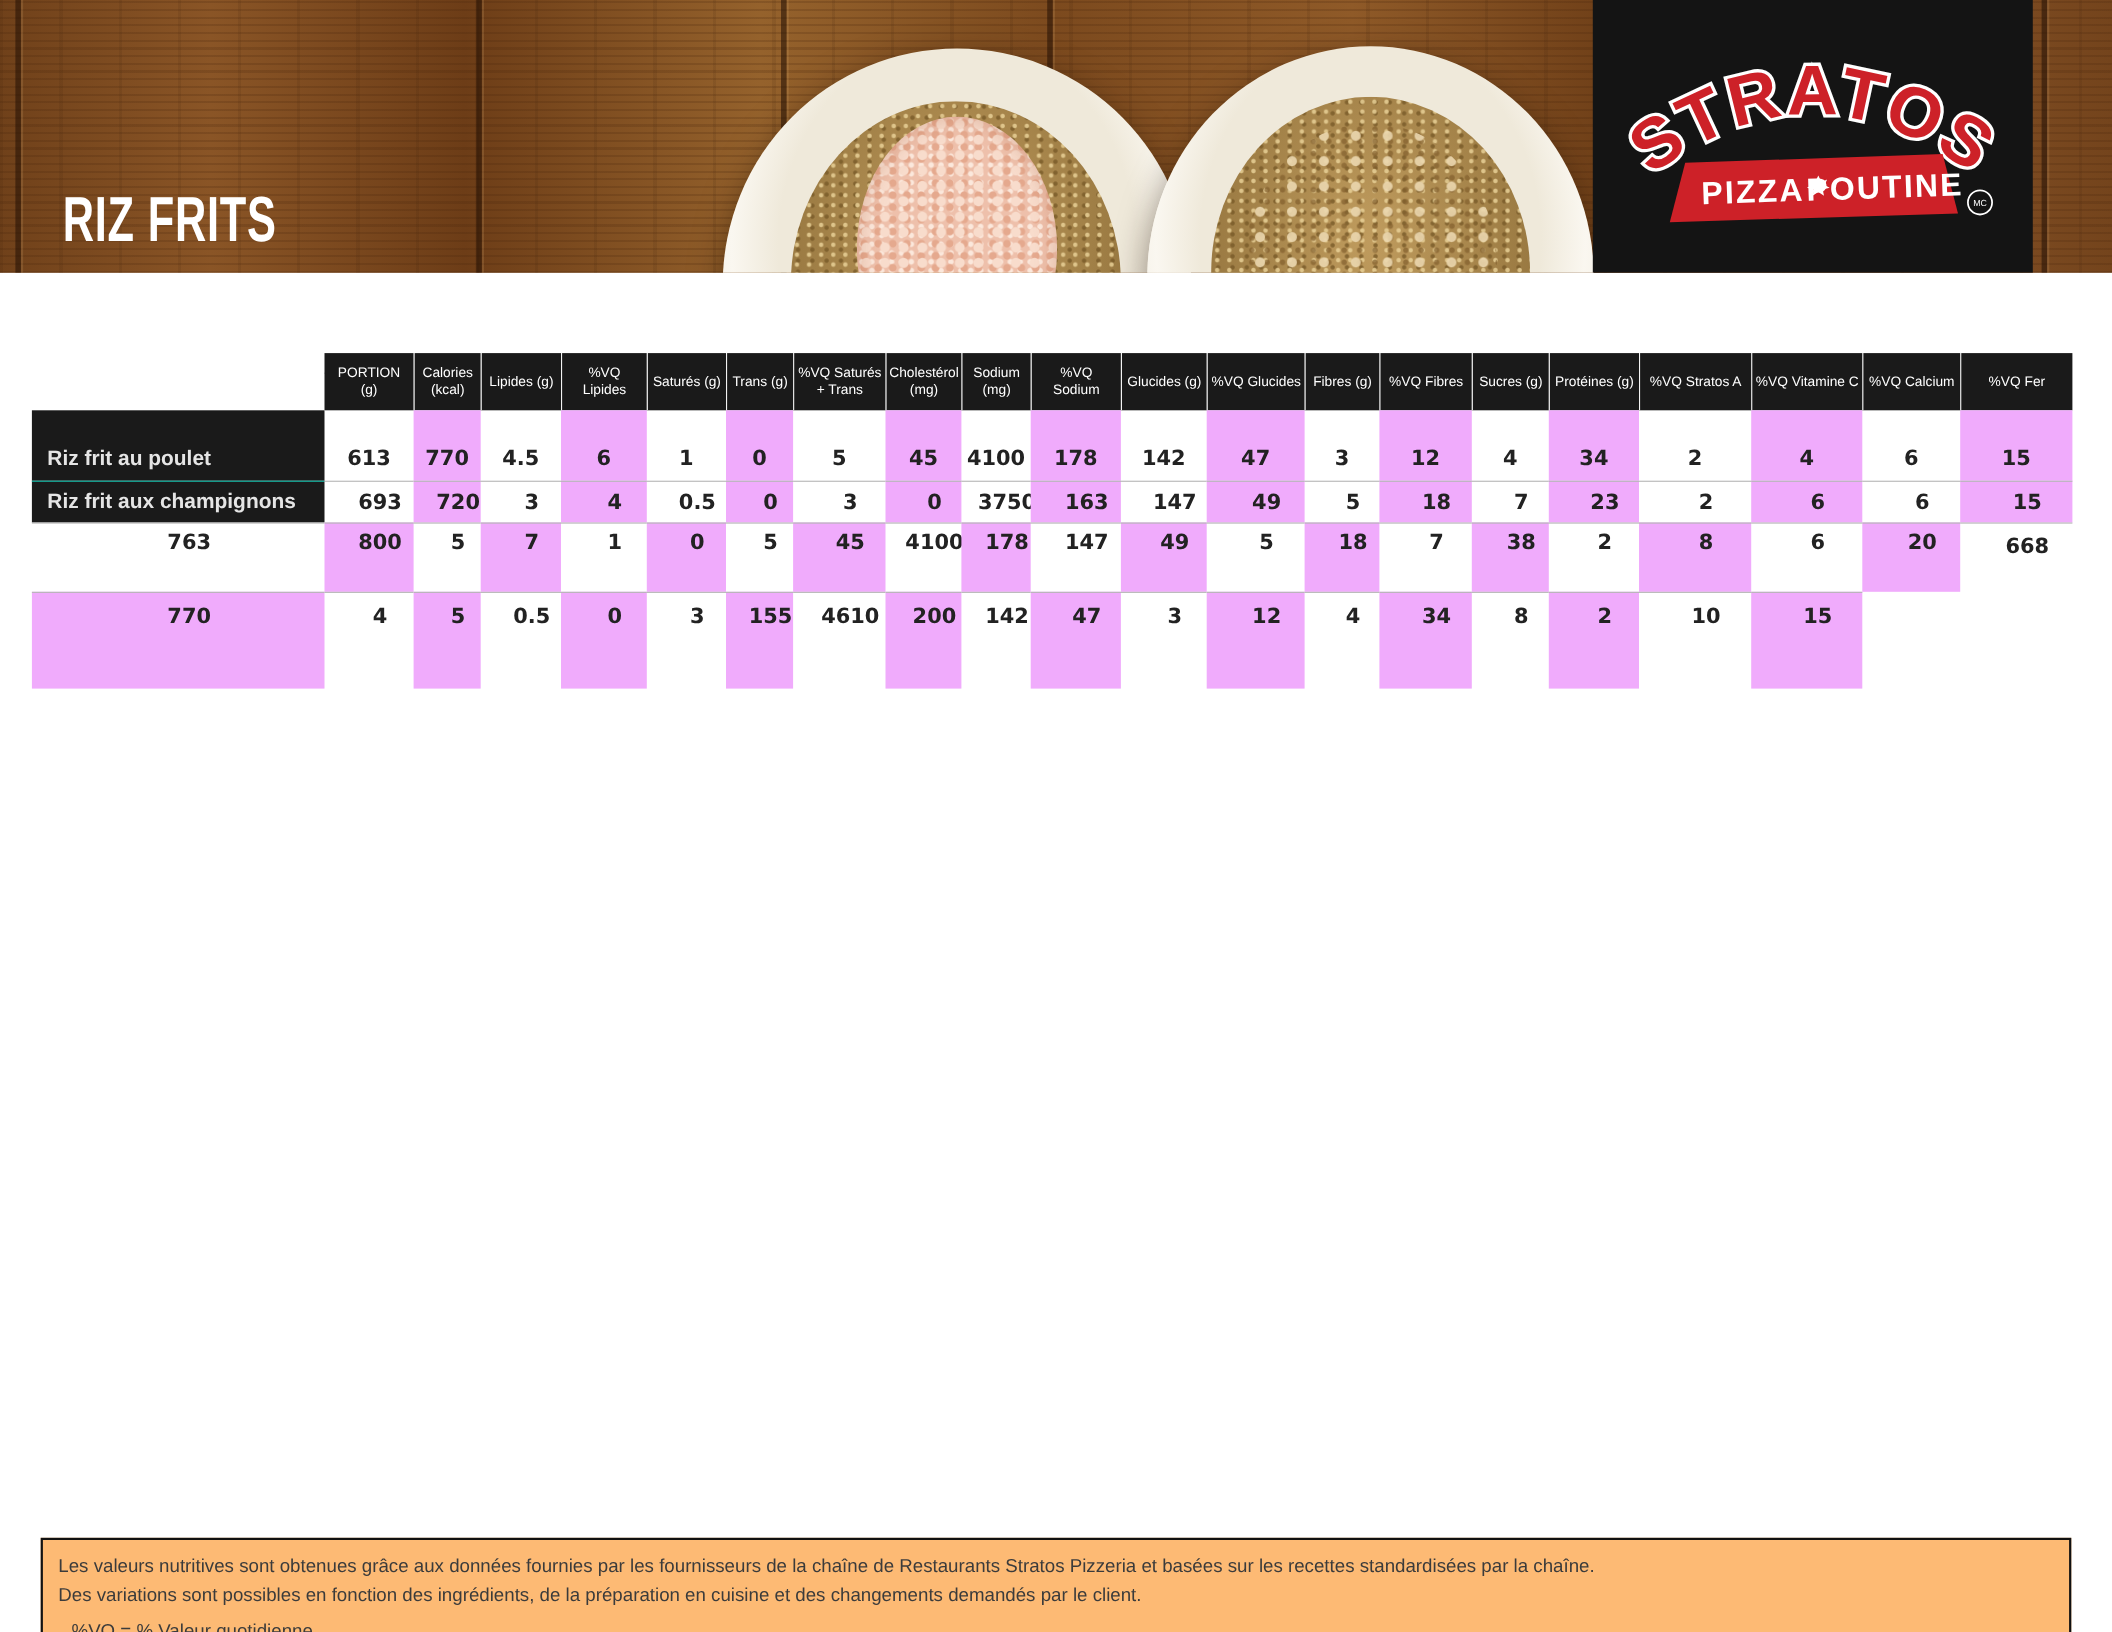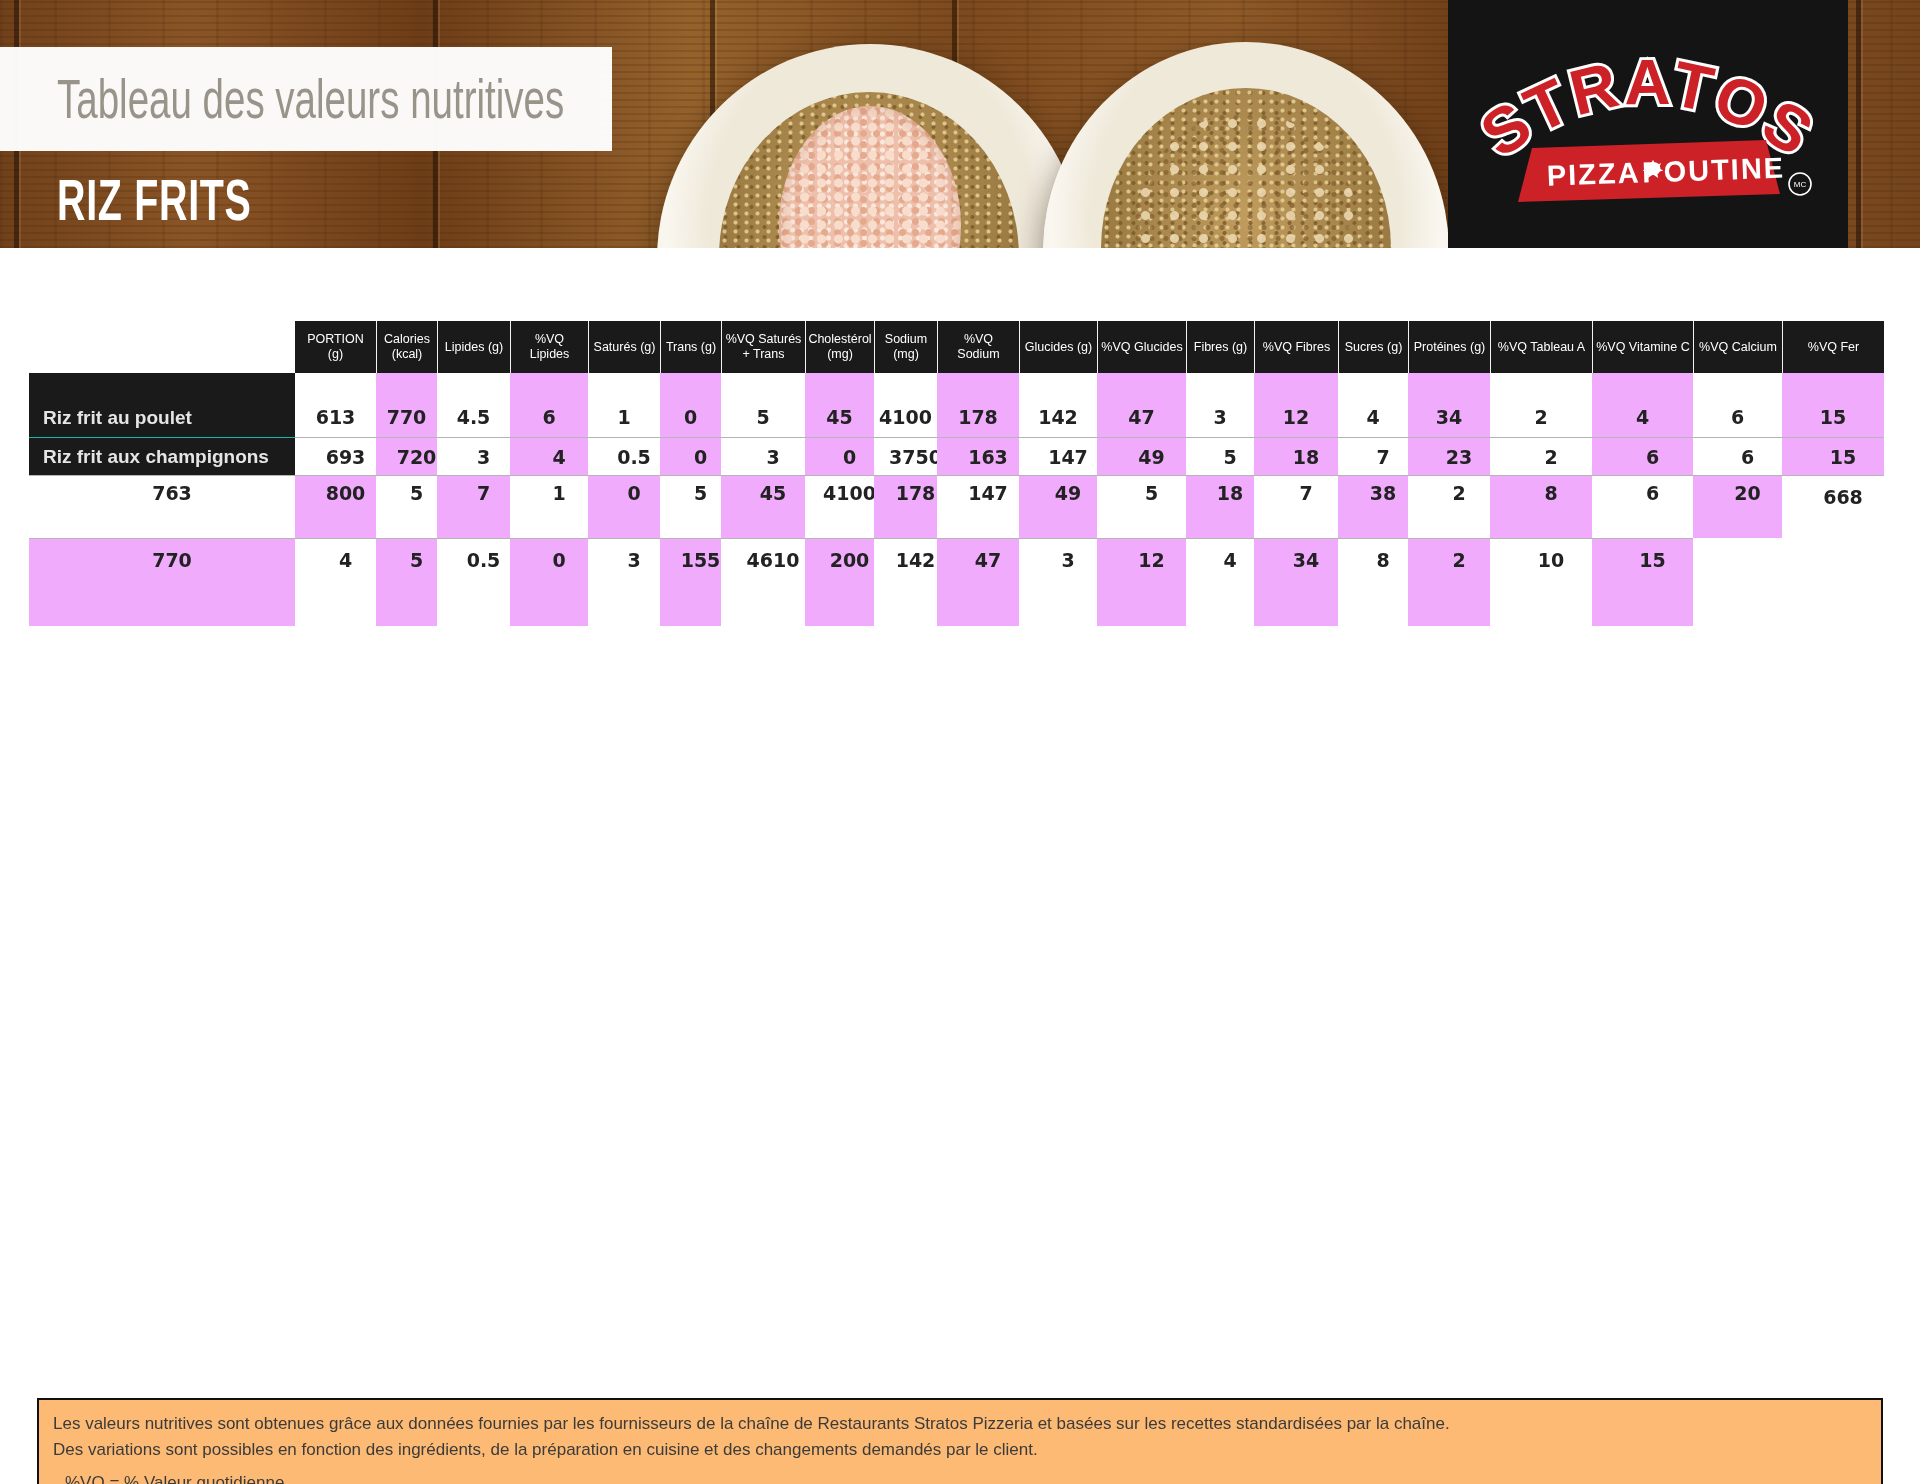--- a/index.html
+++ b/index.html
@@ -96,23 +96,20 @@
     <div class="plate" style="left:657px;top:44px;width:426px;height:430px;">
       <div class="rice" style="left:62px;top:48px;width:300px;height:330px;"></div>
       <div class="shrimp" style="left:122px;top:62px;width:182px;height:240px;"></div>
     </div>
 
     <div class="plate" style="left:1043px;top:42px;width:406px;height:420px;">
       <div class="rice" style="left:58px;top:46px;width:290px;height:320px;"></div>
       <div class="chicken" style="left:88px;top:70px;width:230px;height:260px;border-radius:50%;"></div>
     </div>
 
-    <div class="title-band">
-      <div class="doc-title">Tableau des valeurs nutritives</div>
-    </div>
     <div class="page-title">RIZ FRITS</div>
 
     <div class="logo-panel">
       <svg width="400" height="248" viewBox="0 0 400 248">
         <defs>
           <path id="arc" d="M 50 162 Q 200 46 350 162" fill="none"></path>
         </defs>
         <text font-family="Liberation Sans, sans-serif" font-size="64" font-weight="bold" fill="#cd2128" stroke="#ffffff" stroke-width="6" paint-order="stroke" letter-spacing="3">
           <textPath href="#arc" startOffset="50%" text-anchor="middle">STRATOS</textPath>
         </text>
@@ -138,21 +135,21 @@
       <div class="th">%VQ Saturés + Trans</div>
       <div class="th">Cholestérol (mg)</div>
       <div class="th">Sodium (mg)</div>
       <div class="th">%VQ Sodium</div>
       <div class="th">Glucides (g)</div>
       <div class="th">%VQ Glucides</div>
       <div class="th">Fibres (g)</div>
       <div class="th">%VQ Fibres</div>
       <div class="th">Sucres (g)</div>
       <div class="th">Protéines (g)</div>
-      <div class="th">%VQ Tableau A</div>
+      <div class="th">%VQ Stratos A</div>
       <div class="th">%VQ Vitamine C</div>
       <div class="th">%VQ Calcium</div>
       <div class="th">%VQ Fer</div>
       <div class="rowlabel r0">Riz frit au poulet</div>
       <div class="td r0">613</div>
       <div class="td r0 shade">770</div>
       <div class="td r0">4.5</div>
       <div class="td r0 shade">6</div>
       <div class="td r0">1</div>
       <div class="td r0 shade">0</div>

